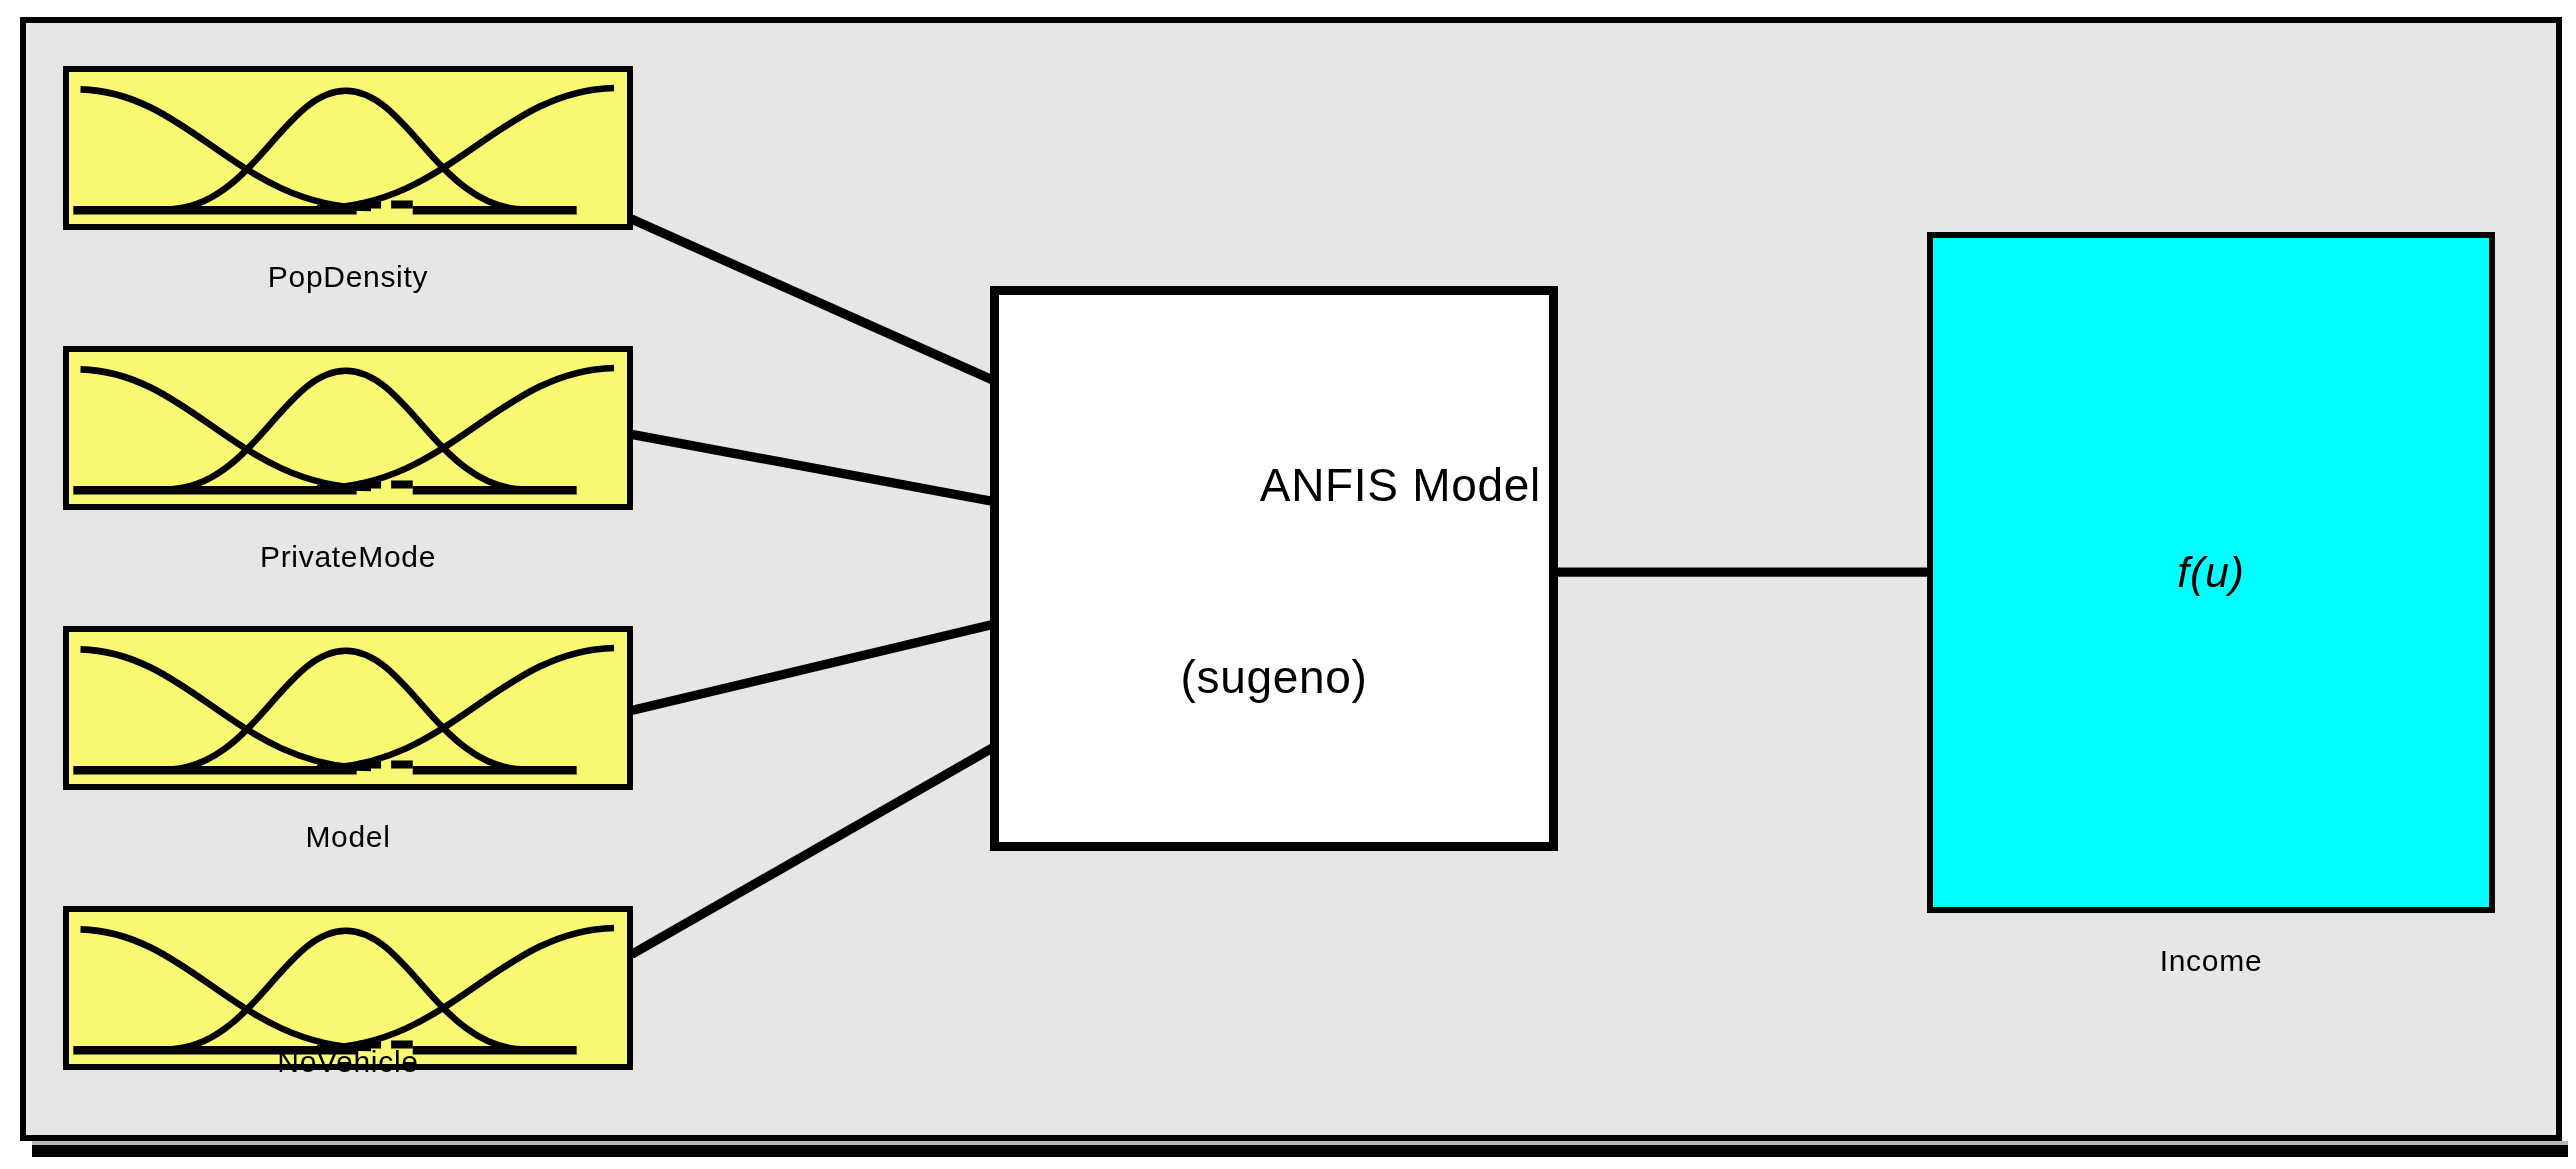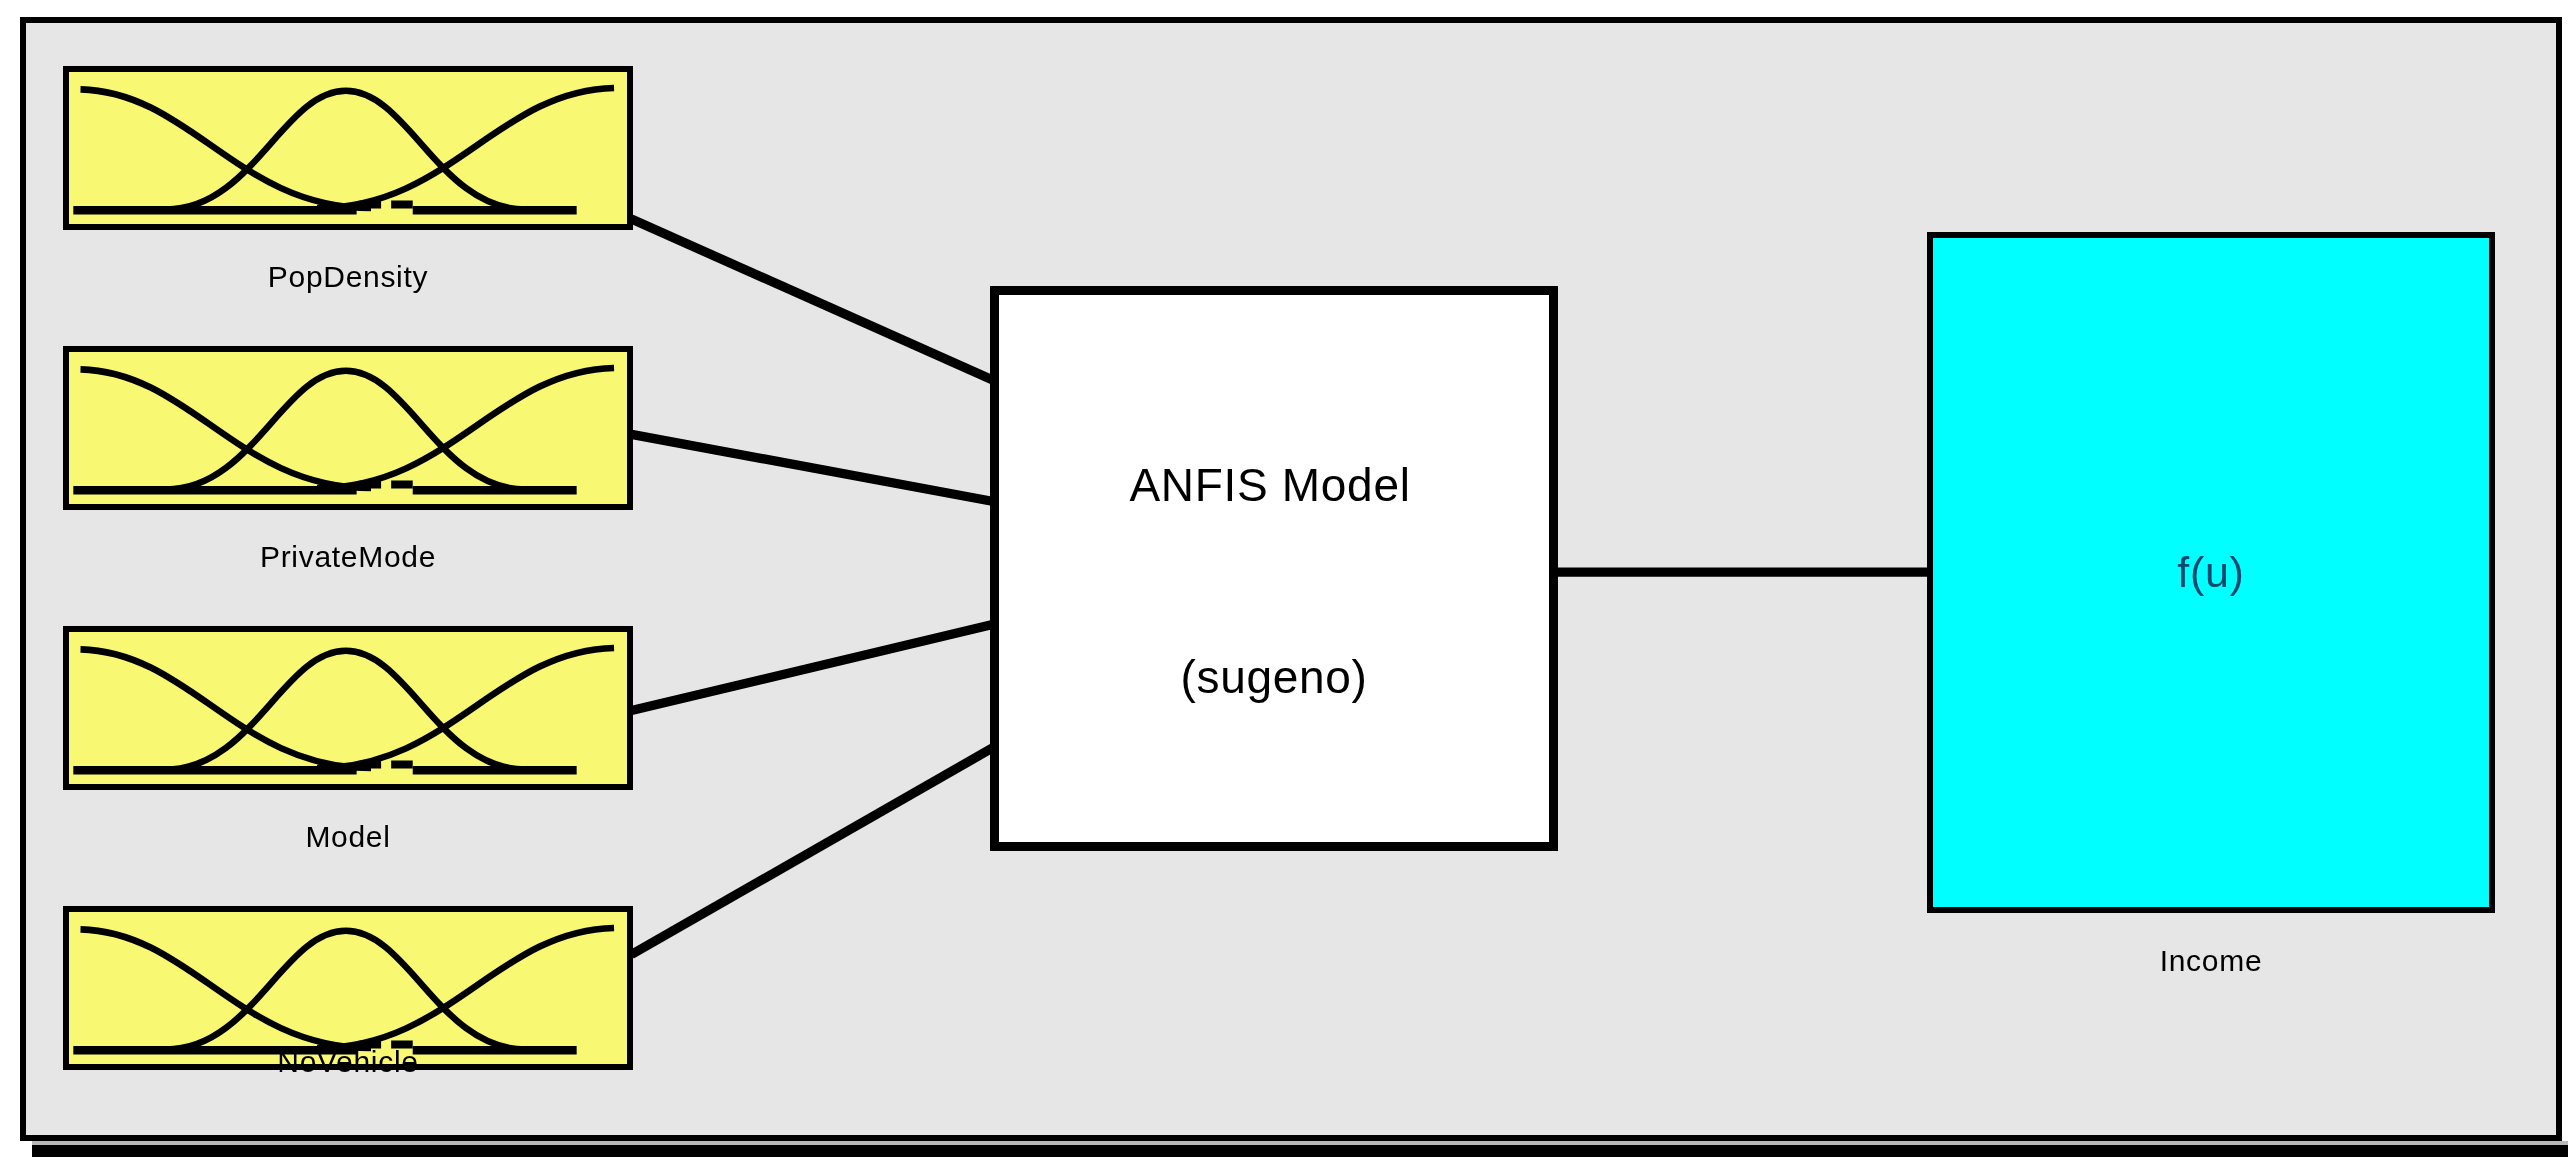--- a/index.html
+++ b/index.html
@@ -46,25 +46,25 @@
     display:flex;align-items:center;justify-content:center;
   }
   .diagram-text{
     position:absolute;
     font-size:30px;line-height:50px;
     color:#000;text-align:center;
     letter-spacing:0.7px;
     white-space:nowrap;
   }
   .input-label{left:63px;width:570px;}
-  .model-title{left:0;right:8px;top:165px;position:absolute;}
+  .model-title{left:0;right:8px;top:165px;position:absolute;text-align:right;}
   .model-subtitle{left:0;right:0;top:357px;position:absolute;}
   .model-node .diagram-text{font-size:46px;}
   .output-formula{
-    font-size:43px;color:#0c4a6e;letter-spacing:0.7px;
+    font-size:43px;color:#000000;letter-spacing:0.7px;font-style:italic;
   }
   .output-label{left:1927px;width:568px;top:936px;}
 </style>
 </head>
 <body>
 
 <div>
 
   <div class="frame-shadow"></div>
 

